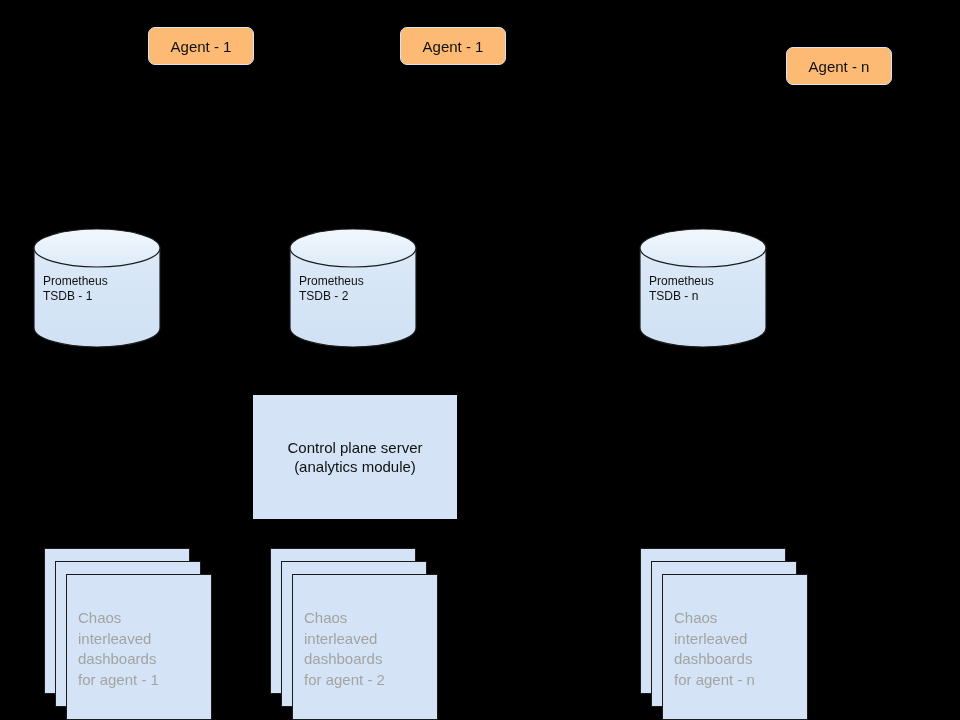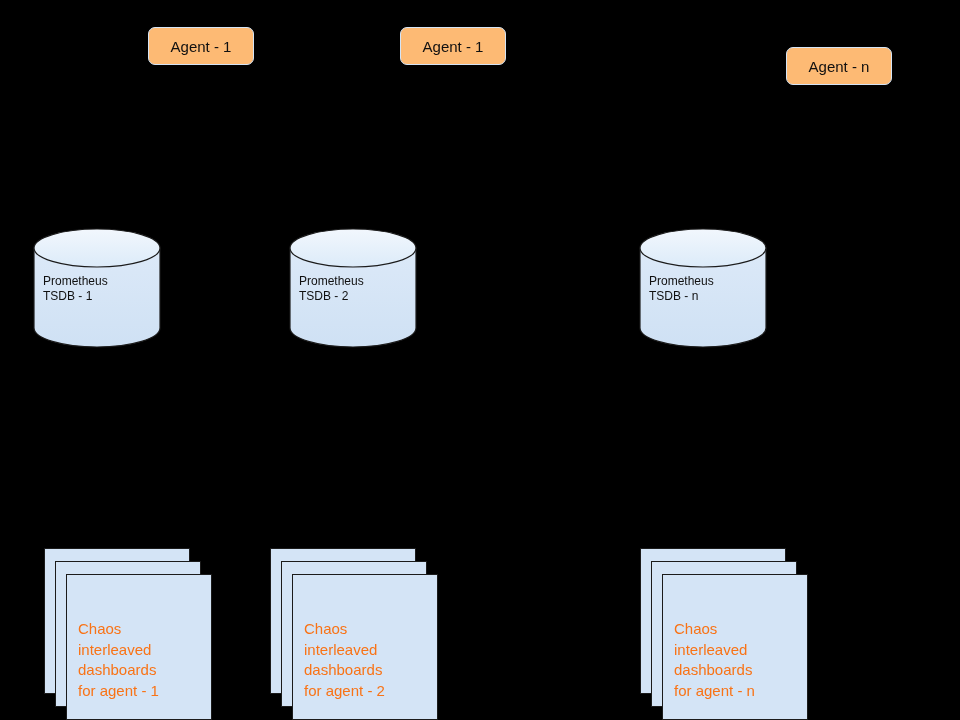--- a/index.html
+++ b/index.html
@@ -89,25 +89,24 @@
   }
   .card.c1 { left: 0px;  top: 0px;  }
   .card.c2 { left: 11px; top: 13px; }
   .card.c3 { left: 22px; top: 26px; }
   .card-text {
     position: absolute;
     left: 34px;
     top: 60px;
     width: 132px;
     font-size: 15px;
-    color: #f97316;
+    color: #a3a3a3;
     line-height: 1.38;
     white-space: pre-line;
     text-align: left;
-    margin-top: 11px;
   }
 
   
   #connectors {
     position: absolute;
     left: 0;
     top: 0;
     width: 960px;
     height: 720px;
     pointer-events: none;
@@ -229,20 +228,24 @@
           <stop offset="1" stop-color="#dcebf9"></stop>
         </linearGradient>
       </defs>
       <path d="M1,20 L1,100 A63,19 0 0 0 127,100 L127,20 Z" fill="url(#cylBodyN)" stroke="#1b1b1b" stroke-width="1.2"></path>
       <ellipse cx="64" cy="20" rx="63" ry="19" fill="url(#cylTopN)" stroke="#1b1b1b" stroke-width="1.2"></ellipse>
     </svg>
     <div class="cyl-text">Prometheus
 TSDB - n</div>
   </div>
 
+  <div class="control-plane" style="left:253px; top:395px; width:202px; height:122px;">
+    <span>Control plane server
+(analytics module)</span>
+  </div>
 
   <div class="card-stack" style="left:44px; top:548px;">
     <div class="card c1"></div>
     <div class="card c2"></div>
     <div class="card c3"></div>
     <div class="card-text">Chaos
 interleaved
 dashboards
 for agent - 1</div>
   </div>

